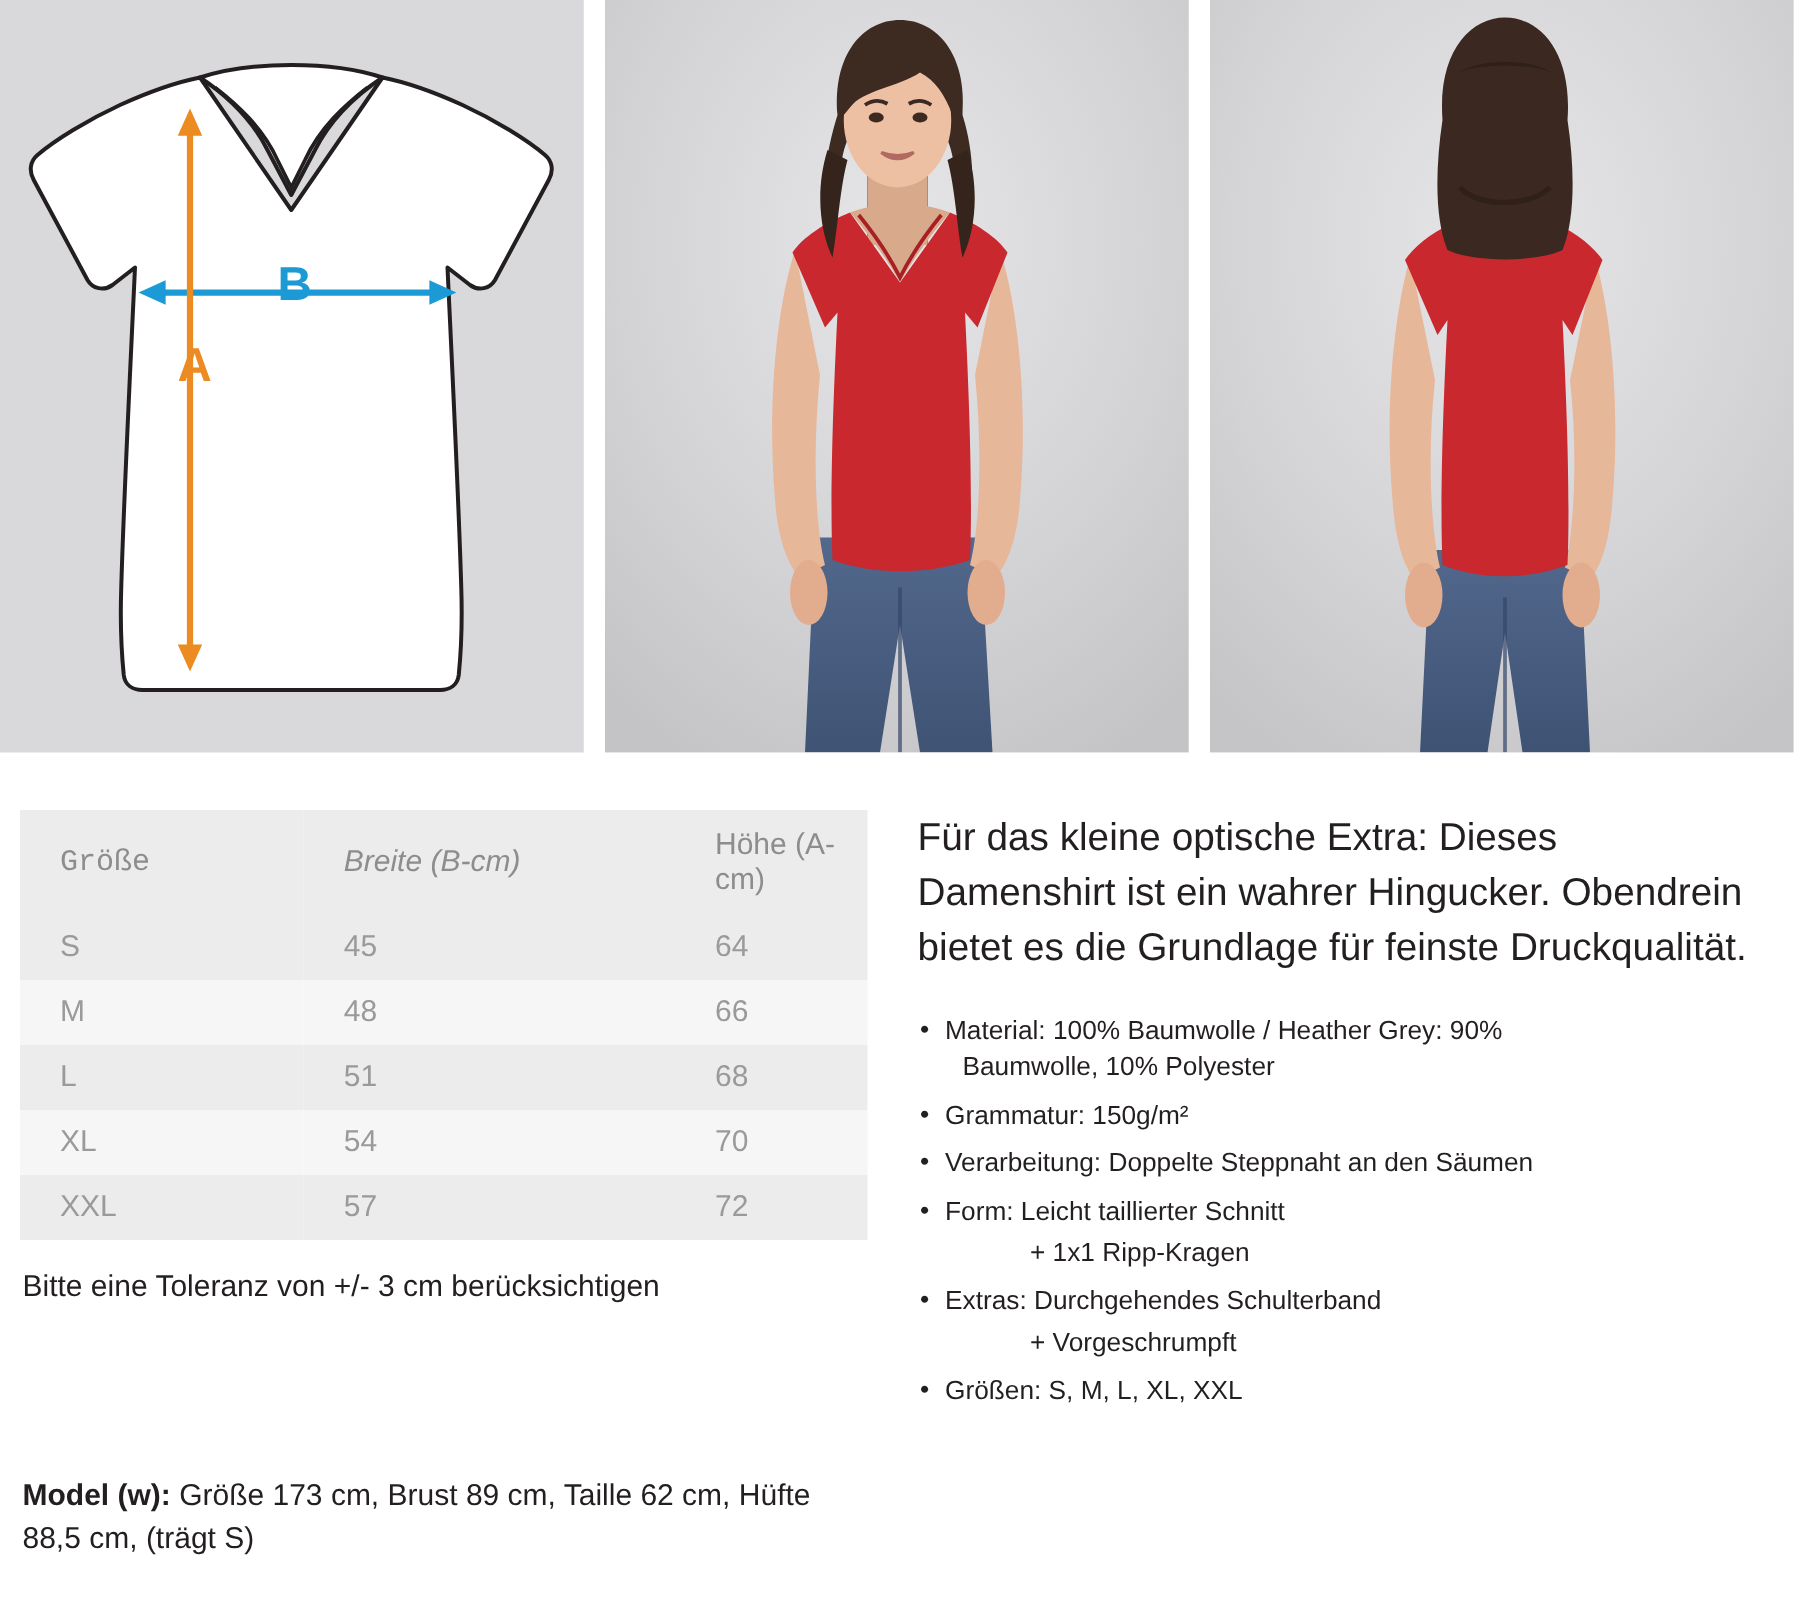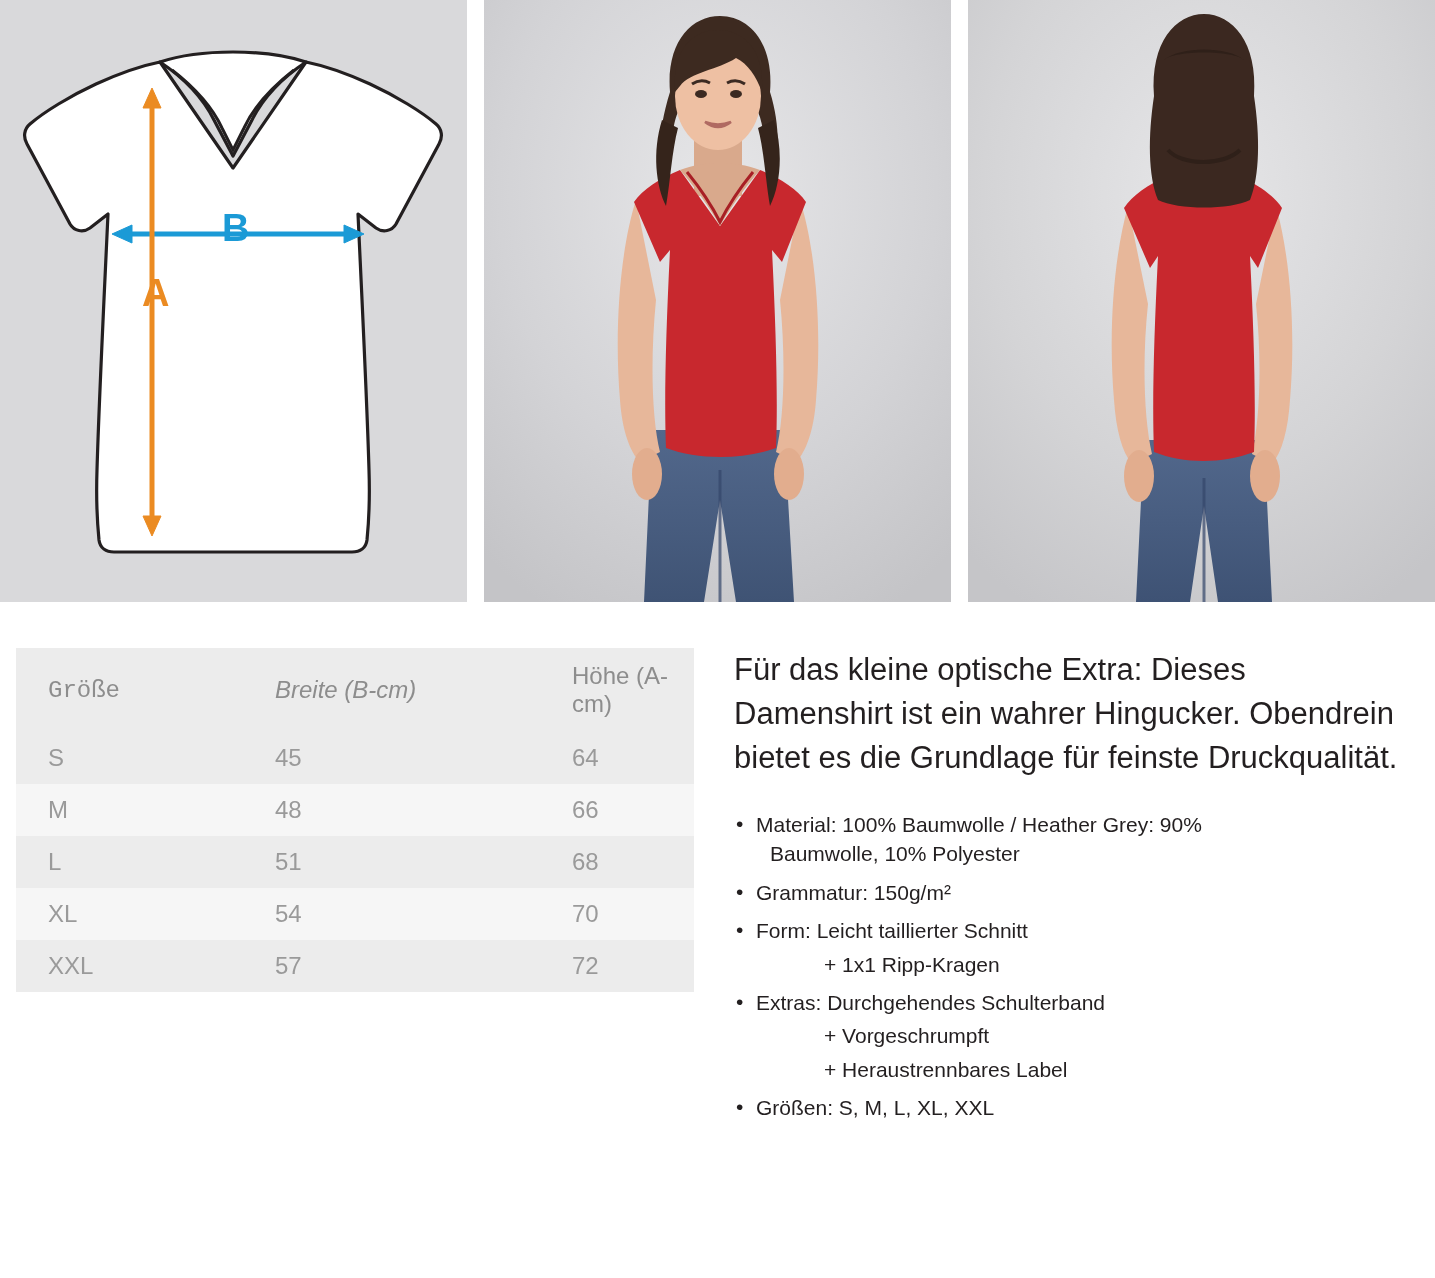--- a/index.html
+++ b/index.html
@@ -306,41 +306,45 @@
           <td>70</td>
         </tr>
         <tr class="odd">
           <td>XXL</td>
           <td>57</td>
           <td>72</td>
         </tr>
       </tbody>
     </table>
 
-
+    <div class="tolerance">Bitte eine Toleranz von +/- 3 cm berücksichtigen</div>
+
+    <div class="model-info"><b>Model (w):</b><span> Größe 173 cm, Brust 89 cm, Taille 62 cm, Hüfte 88,5 cm, (trägt S)</span></div>
   </div>
 
   <div class="right-col">
     <p class="intro">Für das kleine optische Extra: Dieses Damenshirt ist ein wahrer Hingucker. Obendrein bietet es die Grundlage für feinste Druckqualität.</p>
 
     <ul class="features">
       <li>
         <span>Material: 100% Baumwolle / Heather Grey: 90%</span>
         <span class="cont">Baumwolle, 10% Polyester</span>
       </li>
       <li>
         <span>Grammatur: 150g/m²</span>
       </li>
       <li>
+        <span>Verarbeitung: Doppelte Steppnaht an den Säumen</span>
+      </li>
+      <li>
         <span>Form: Leicht taillierter Schnitt</span>
         <span class="subline">+ 1x1 Ripp-Kragen</span>
       </li>
       <li>
         <span>Extras: Durchgehendes Schulterband</span>
         <span class="subline">+ Vorgeschrumpft</span>
-        <span class="subline">+ Heraustrennbares Label</span>
       </li>
       <li>
         <span>Größen:  S, M, L, XL, XXL</span>
       </li>
     </ul>
   </div>
 </div>
 
 </body></html>

